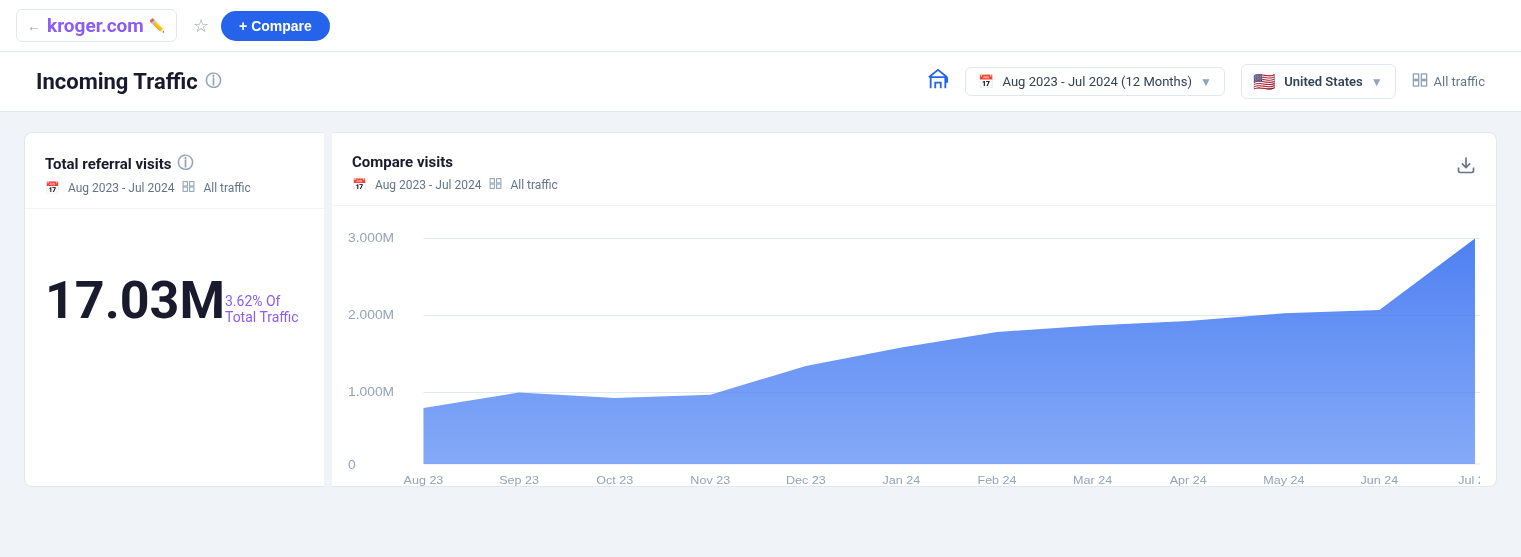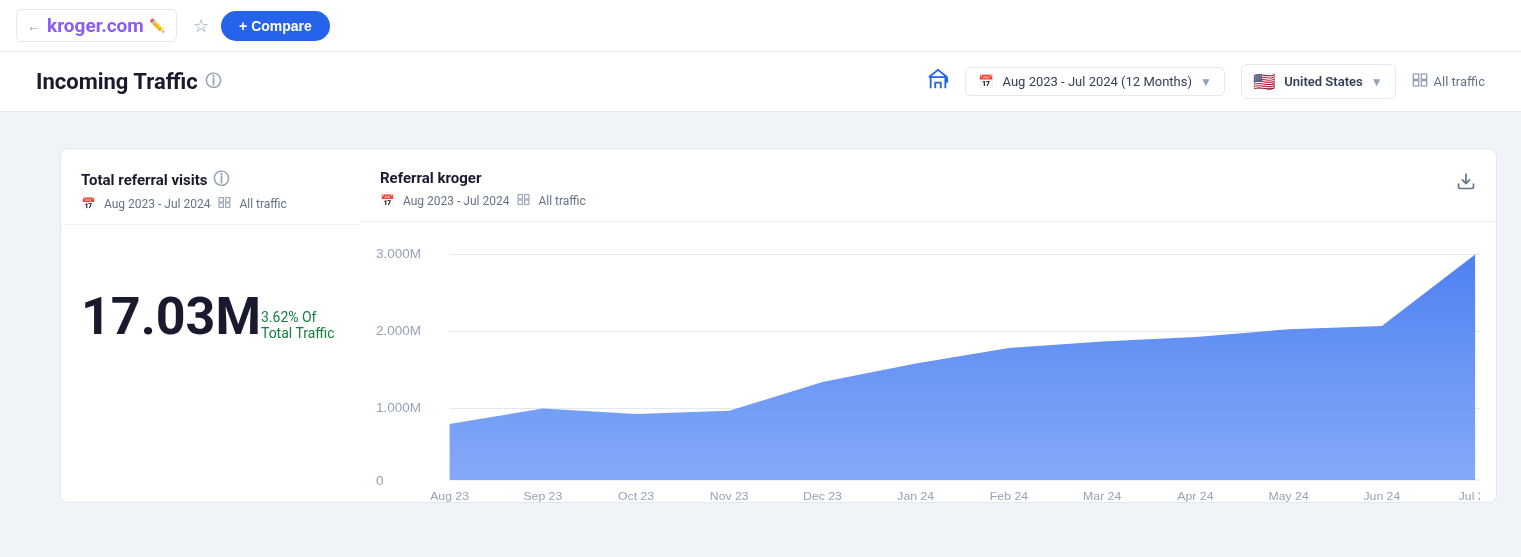--- a/index.html
+++ b/index.html
@@ -138,24 +138,23 @@
       font-size: 13px;
       color: #64748b;
     }
     .traffic-icon {
       font-size: 14px;
       color: #94a3b8;
     }
 
     
     .main-content {
-      padding: 36px 24px;
-      display: flex;
-      gap: 0;
-      margin-left: 36px;
+      padding: 20px 24px;
+      display: flex;
+      gap: 8px;
     }
     .card {
       background: #fff;
       border-radius: 8px;
       border: 1px solid #e2e8f0;
       overflow: hidden;
     }
     .left-card {
       width: 300px;
       flex-shrink: 0;
@@ -199,21 +198,21 @@
     }
     .big-number {
       font-size: 52px;
       font-weight: 700;
       color: #1a1a2e;
       line-height: 1;
       margin-bottom: 16px;
     }
     .sub-stat {
       font-size: 14px;
-      color: #15803d;
+      color: #8b5cf6;
     }
 
     
     .right-card-header {
       display: flex;
       align-items: flex-start;
       justify-content: space-between;
     }
     .download-icon {
       color: #64748b;
@@ -323,21 +322,21 @@
     <div class="card-body">
       <div class="big-number">17.03M</div>
       <div class="sub-stat">3.62% Of Total Traffic</div>
     </div>
   </div>
 
   <div class="card right-card">
     <div class="card-header right-card-header">
       <div>
         <div class="card-title">
-          <span>Referral kroger</span>
+          <span>Compare visits</span>
         </div>
         <div class="card-subtitle">
           <span class="cal-icon">📅</span>
           <span>Aug 2023 - Jul 2024</span>
           <span>
             <svg width="13" height="13" viewBox="0 0 24 24" fill="none" stroke="#94a3b8" stroke-width="2">
               <rect x="2" y="3" width="8" height="8"></rect>
                 <rect x="14" y="3" width="8" height="8"></rect>
                 <rect x="2" y="13" width="8" height="8"></rect>
                 <rect x="14" y="13" width="8" height="8"></rect>

